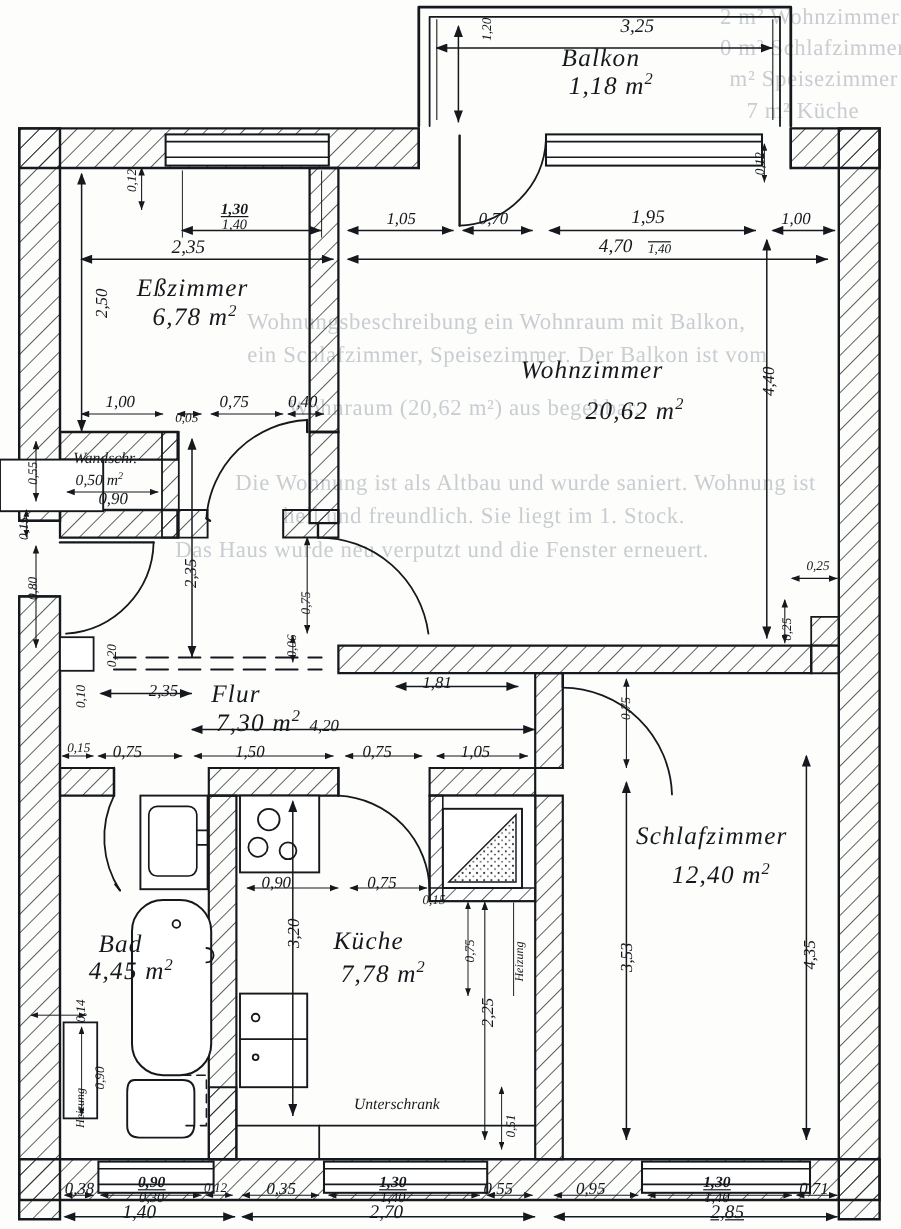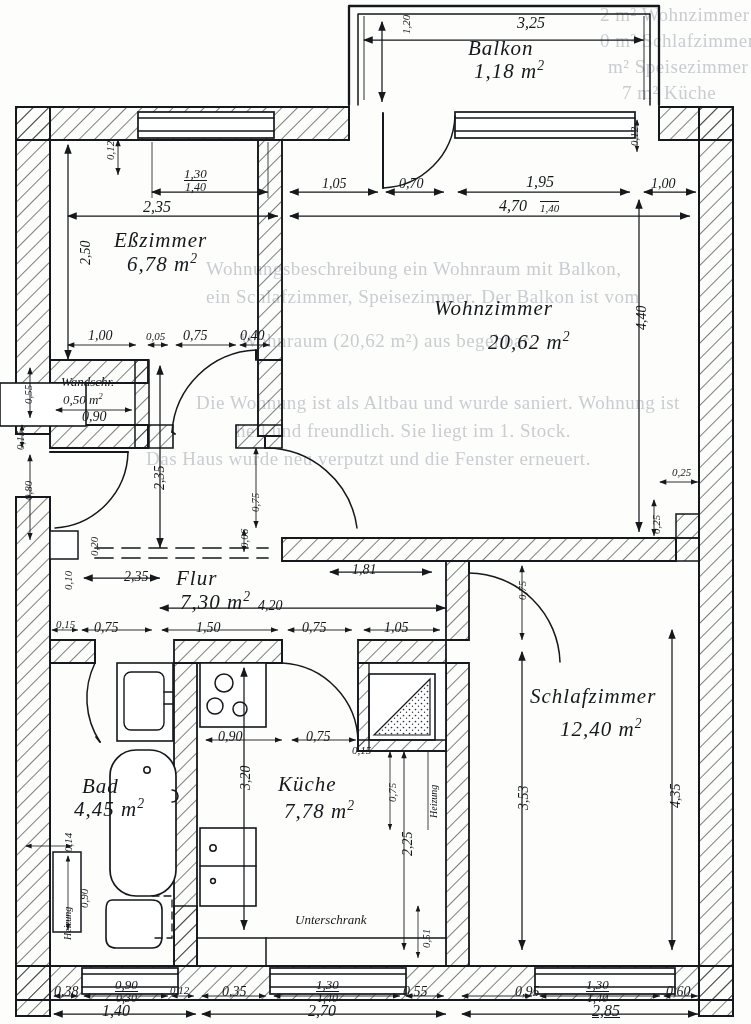--- a/index.html
+++ b/index.html
@@ -9,21 +9,21 @@
   .bleed{position:absolute;color:#c9cdd2;font-family:"Liberation Serif",serif;
          font-size:19px;letter-spacing:.5px;white-space:nowrap;pointer-events:none;}
   .lbl{position:absolute;white-space:nowrap;color:#15181c;
        font-family:"Liberation Serif",serif;pointer-events:none;}
   .room{font-size:21px;font-style:italic;letter-spacing:1px;}
   .dim{font-size:14px;font-style:italic;}
   .dimb{font-size:16px;font-style:italic;}
   .tiny{font-size:11px;font-style:italic;}
   .vt{transform-origin:0 0;}
   .frac{display:inline-block;text-align:center;line-height:1.0;font-size:13px;font-style:italic;}
-  .frac .n{display:block;}
+  .frac .n{display:block;font-weight:bold;}
   .frac .d{display:block;border-top:1px solid #15181c;font-size:12px;}
   sup{font-size:.65em;vertical-align:super;}
 </style>
 </head>
 <body>
 
 <div id="page">
 
   <div class="bleed" style="left:600px;top:4px;">2 m² Wohnzimmer</div>
   <div class="bleed" style="left:600px;top:30px;">0 m² Schlafzimmer</div>
@@ -306,21 +306,21 @@
   <div class="lbl frac" style="left:184px;top:167px;">
     <span class="n">1,30</span>
     <span class="d">1,40</span>
   </div>
   <div class="lbl dimb" style="left:143px;top:198px;">2,35</div>
   <div class="lbl dim vt" style="left:78px;top:265px;transform:rotate(-90deg);">2,50</div>
   <div class="lbl tiny vt" style="left:104px;top:160px;transform:rotate(-90deg);">0,12</div>
   <div class="lbl room" style="left:114px;top:228px;">Eßzimmer</div>
   <div class="lbl room a" style="left:127px;top:251px;">6,78 m<sup>2</sup></div>
   <div class="lbl dim" style="left:88px;top:328px;">1,00</div>
-  <div class="lbl tiny" style="left:146px;top:330px;">0,05</div>
+  <div class="lbl tiny" style="left:146px;top:343px;">0,05</div>
   <div class="lbl dim" style="left:183px;top:328px;">0,75</div>
   <div class="lbl dim" style="left:240px;top:328px;">0,40</div>
 
   <div class="lbl dim" style="left:61px;top:374px;font-size:13px;">Wandschr.</div>
   <div class="lbl dim" style="left:63px;top:391px;font-size:13px;">0,50 m<sup>2</sup></div>
   <div class="lbl dim" style="left:82px;top:409px;">0,90</div>
   <div class="lbl tiny vt" style="left:22px;top:404px;transform:rotate(-90deg);">0,55</div>
   <div class="lbl tiny vt" style="left:14px;top:450px;transform:rotate(-90deg);">0,15</div>
   <div class="lbl tiny vt" style="left:22px;top:500px;transform:rotate(-90deg);">0,80</div>
 
@@ -382,23 +382,23 @@
     <span class="n">0,90</span>
     <span class="d">0,30</span>
   </div>
   <div class="lbl tiny" style="left:170px;top:984px;">0,12</div>
   <div class="lbl dim" style="left:222px;top:984px;">0,35</div>
   <div class="lbl frac" style="left:316px;top:978px;">
     <span class="n">1,30</span>
     <span class="d">1,40</span>
   </div>
   <div class="lbl dim" style="left:403px;top:984px;">0,55</div>
-  <div class="lbl dim" style="left:480px;top:984px;margin-left:35px;">0,95</div>
+  <div class="lbl dim" style="left:480px;top:984px;">0,95</div>
   <div class="lbl frac" style="left:586px;top:978px;">
     <span class="n">1,30</span>
     <span class="d">1,40</span>
   </div>
-  <div class="lbl dim" style="left:666px;top:984px;">0,60</div>
+  <div class="lbl dim" style="left:666px;top:984px;">0,71</div>
   <div class="lbl dimb" style="left:102px;top:1002px;">1,40</div>
   <div class="lbl dimb" style="left:308px;top:1002px;">2,70</div>
   <div class="lbl dimb" style="left:592px;top:1002px;text-decoration:underline;">2,85</div>
 
 </div>
 
 </body></html>

